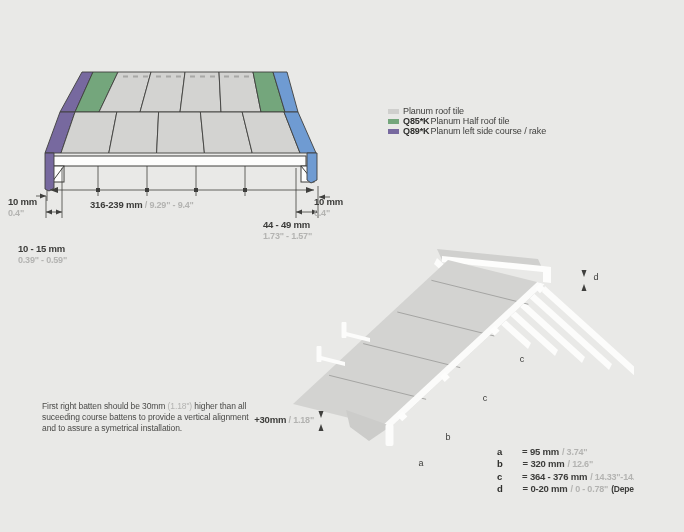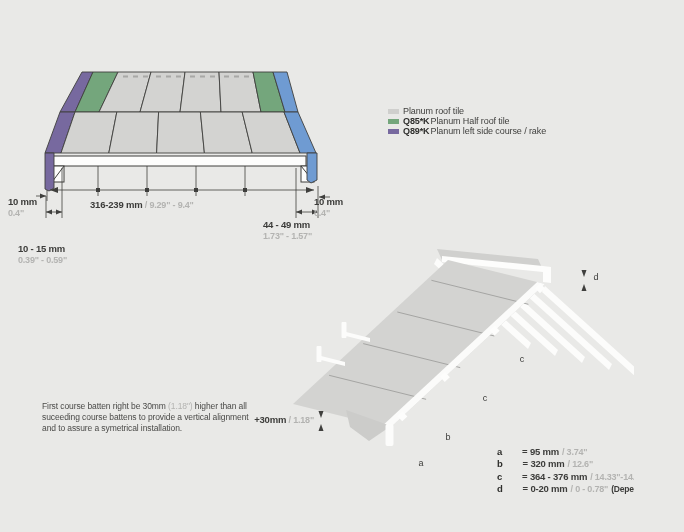--- a/index.html
+++ b/index.html
@@ -248,21 +248,21 @@
   <div class="ov dim center" style="left:18px;top:219px;width:90px;margin-top:24px;">
     <div><span class="dmm">10 - 15 mm</span></div>
     <div><span class="din">0.39" - 0.59"</span></div>
   </div>
   <div class="ov dim center" style="left:263px;top:219px;width:95px;">
     <div><span class="dmm">44 - 49 mm</span></div>
     <div><span class="din">1.73" - 1.57"</span></div>
   </div>
 
   <p class="ov note" style="left:42px;top:401px;margin:0;">
-    <span>First course batten right be 30mm </span><span class="lt">(1.18")</span><span> higher than all suceeding course battens to provide a vertical alignment and to assure a symetrical installation.</span>
+    <span>First right batten should be 30mm </span><span class="lt">(1.18")</span><span> higher than all suceeding course battens to provide a vertical alignment and to assure a symetrical installation.</span>
   </p>
 
   <div class="ov dim right" style="left:230px;top:414px;width:84px;">
     <span class="dmm">+30mm</span>
     <span class="din">/ 1.18"</span>
   </div>
 
   <div class="ov mark" style="left:416px;top:458px;">a</div>
   <div class="ov mark" style="left:443px;top:432px;">b</div>
   <div class="ov mark" style="left:480px;top:393px;">c</div>

